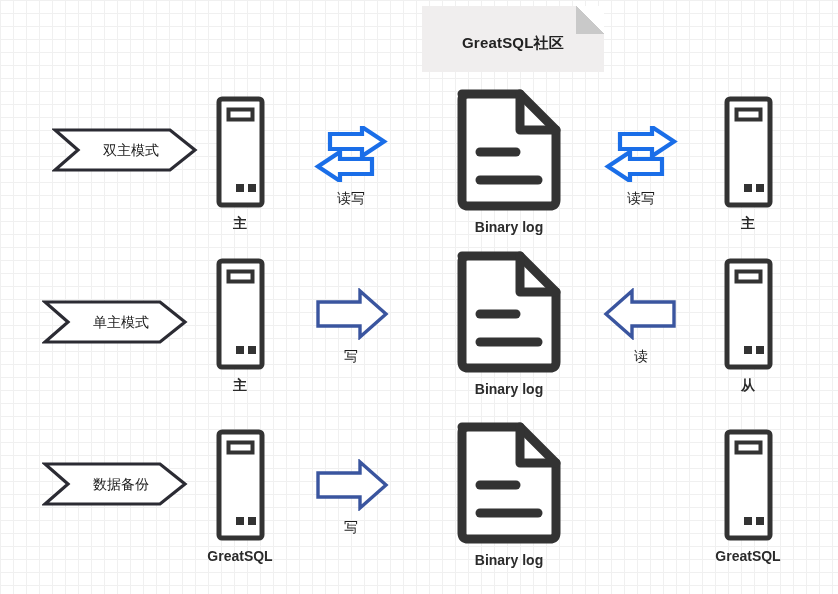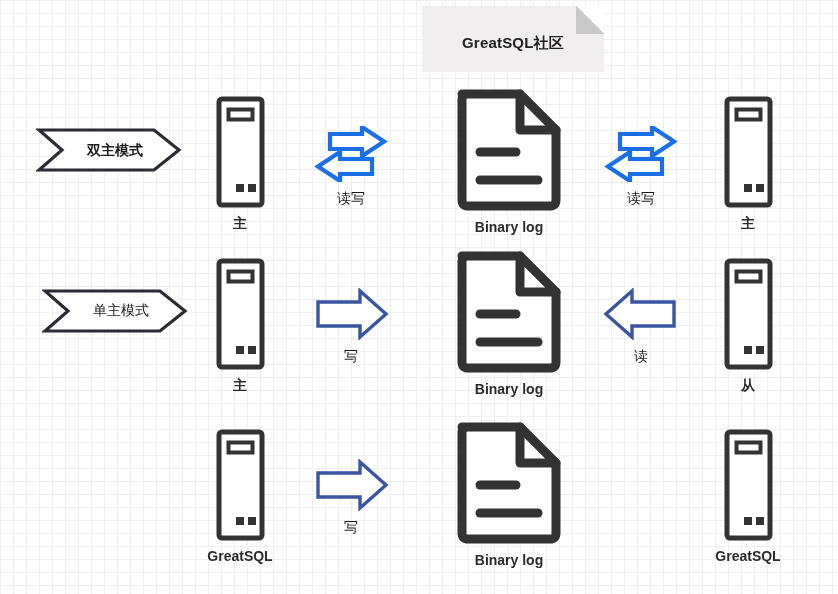--- a/index.html
+++ b/index.html
@@ -118,21 +118,21 @@
 </head>
 <body>
 
 <div id="canvas">
 
   <div id="note">
     <div class="note-fold"></div>
     <div class="note-title">GreatSQL社区</div>
   </div>
 
-  <div class="banner" style="left:36px; top:127px;font-weight:bold;">
+  <div class="banner" style="left:52px; top:127px;">
     <svg width="146" height="46" viewBox="0 0 146 46">
       <path d="M3 3 L118 3 L143 23 L118 43 L3 43 L26 23 Z" fill="#ffffff" stroke="#2b2b33" stroke-width="3.2" stroke-linejoin="miter"></path>
     </svg>
     <div class="banner-text">双主模式</div>
   </div>
 
   <div class="node" style="left:190px; top:96px; width:100px;">
     <svg class="server-ico" width="100" height="112" viewBox="0 0 100 112">
       <rect x="29" y="3" width="43" height="106" rx="3" ry="3" fill="#ffffff" stroke="#333333" stroke-width="5"></rect>
       <rect x="38.5" y="13.5" width="24" height="10" fill="#ffffff" stroke="#333333" stroke-width="4"></rect>
@@ -171,21 +171,21 @@
   <div class="node" style="left:698px; top:96px; width:100px;">
     <svg class="server-ico" width="100" height="112" viewBox="0 0 100 112">
       <rect x="29" y="3" width="43" height="106" rx="3" ry="3" fill="#ffffff" stroke="#333333" stroke-width="5"></rect>
       <rect x="38.5" y="13.5" width="24" height="10" fill="#ffffff" stroke="#333333" stroke-width="4"></rect>
       <rect x="46" y="88" width="8" height="8" fill="#333333"></rect>
       <rect x="58" y="88" width="8" height="8" fill="#333333"></rect>
     </svg>
     <div class="caption">主</div>
   </div>
 
-  <div class="banner" style="left:42px; top:288px;font-family:Liberation Mono, monospace;">
+  <div class="banner" style="left:42px; top:299px;">
     <svg width="146" height="46" viewBox="0 0 146 46">
       <path d="M3 3 L118 3 L143 23 L118 43 L3 43 L26 23 Z" fill="#ffffff" stroke="#2b2b33" stroke-width="3.2" stroke-linejoin="miter"></path>
     </svg>
     <div class="banner-text">单主模式</div>
   </div>
 
   <div class="node" style="left:190px; top:258px; width:100px;">
     <svg class="server-ico" width="100" height="112" viewBox="0 0 100 112">
       <rect x="29" y="3" width="43" height="106" rx="3" ry="3" fill="#ffffff" stroke="#333333" stroke-width="5"></rect>
       <rect x="38.5" y="13.5" width="24" height="10" fill="#ffffff" stroke="#333333" stroke-width="4"></rect>
@@ -222,20 +222,26 @@
   <div class="node" style="left:698px; top:258px; width:100px;">
     <svg class="server-ico" width="100" height="112" viewBox="0 0 100 112">
       <rect x="29" y="3" width="43" height="106" rx="3" ry="3" fill="#ffffff" stroke="#333333" stroke-width="5"></rect>
       <rect x="38.5" y="13.5" width="24" height="10" fill="#ffffff" stroke="#333333" stroke-width="4"></rect>
       <rect x="46" y="88" width="8" height="8" fill="#333333"></rect>
       <rect x="58" y="88" width="8" height="8" fill="#333333"></rect>
     </svg>
     <div class="caption">从</div>
   </div>
 
+  <div class="banner" style="left:42px; top:461px;">
+    <svg width="146" height="46" viewBox="0 0 146 46">
+      <path d="M3 3 L118 3 L143 23 L118 43 L3 43 L26 23 Z" fill="#ffffff" stroke="#2b2b33" stroke-width="3.2" stroke-linejoin="miter"></path>
+    </svg>
+    <div class="banner-text">数据备份</div>
+  </div>
 
   <div class="node" style="left:190px; top:429px; width:100px;">
     <svg class="server-ico" width="100" height="112" viewBox="0 0 100 112">
       <rect x="29" y="3" width="43" height="106" rx="3" ry="3" fill="#ffffff" stroke="#333333" stroke-width="5"></rect>
       <rect x="38.5" y="13.5" width="24" height="10" fill="#ffffff" stroke="#333333" stroke-width="4"></rect>
       <rect x="46" y="88" width="8" height="8" fill="#333333"></rect>
       <rect x="58" y="88" width="8" height="8" fill="#333333"></rect>
     </svg>
     <div class="caption">GreatSQL</div>
   </div>

